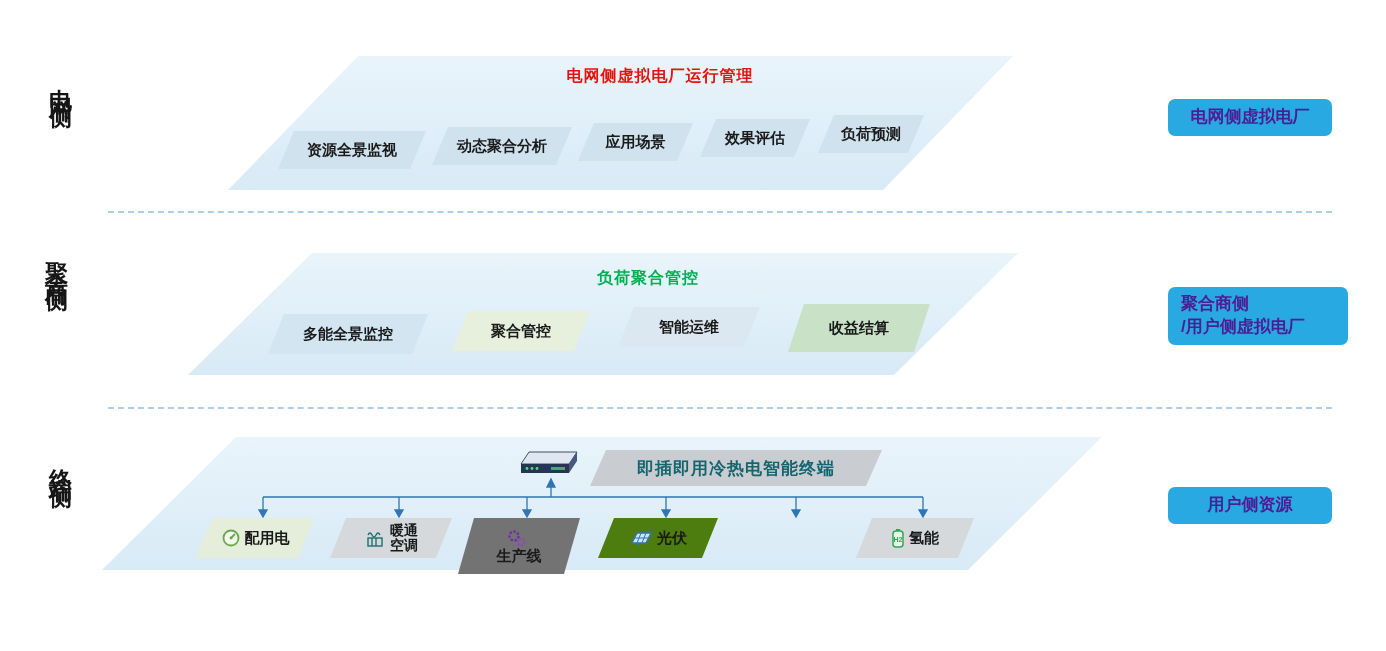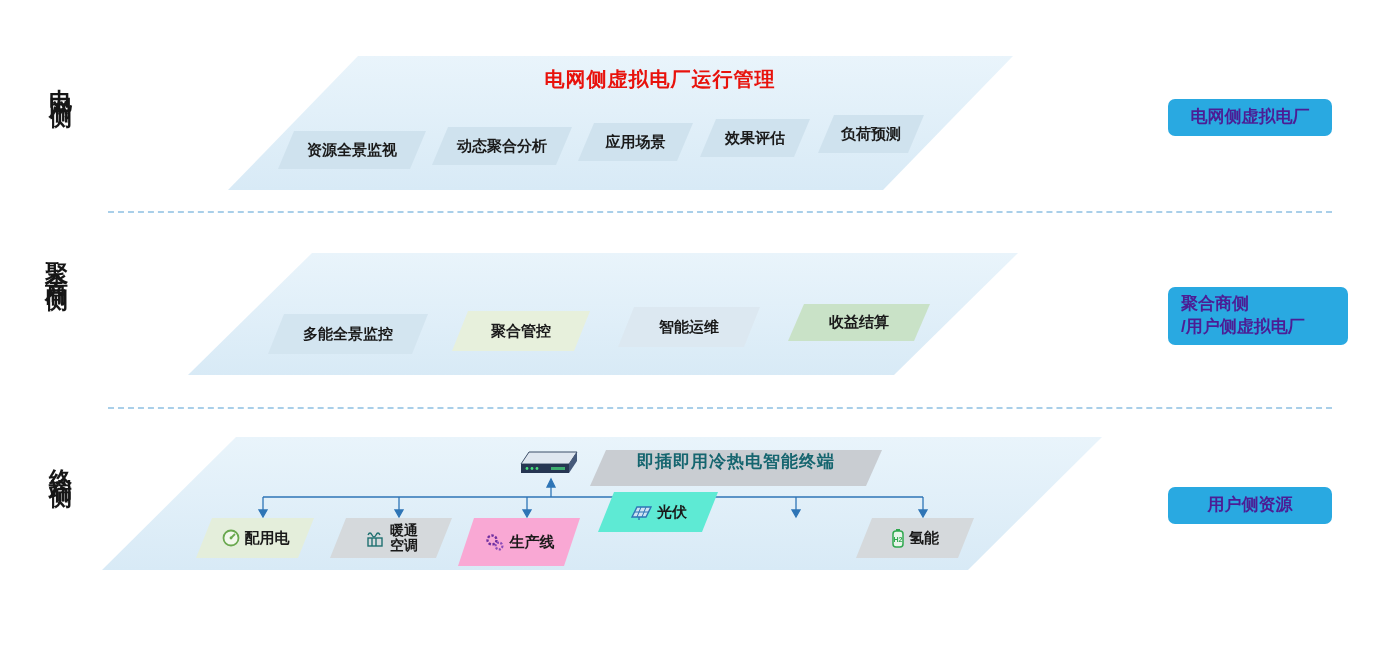--- a/index.html
+++ b/index.html
@@ -7,25 +7,25 @@
   .canvas { position:relative; width:1386px; height:651px; background:#ffffff; overflow:hidden; }
 
   .layer-panel { position:absolute; background:linear-gradient(180deg,#e9f4fb 0%, #d8eaf6 100%); }
 
   .pbox { position:absolute; display:flex; align-items:center; justify-content:center;
           font-weight:bold; font-size:15px; color:#1a1a1a;
           clip-path:polygon(16px 0, 100% 0, calc(100% - 16px) 100%, 0 100%); }
   .pbox .lbl { white-space:pre-line; text-align:center; line-height:1.08; }
   .pbox .icon { display:inline-flex; margin-right:4px; }
 
-  .layer-title { position:absolute; font-weight:bold; font-size:20px; text-align:center; letter-spacing:1px; }
+  .layer-title { position:absolute; font-weight:bold; font-size:16px; text-align:center; letter-spacing:1px; }
   .title-red   { color:#e8120c; }
   .title-green { color:#00b050; }
 
-  .terminal-title-bar { position:absolute; display:flex; justify-content:center;
+  .terminal-title-bar { position:absolute; display:flex; align-items:center; justify-content:center;
           background:#c9cdd2; color:#15656f; font-weight:bold; font-size:17px; letter-spacing:1px;
           clip-path:polygon(16px 0, 100% 0, calc(100% - 16px) 100%, 0 100%); }
 
   .side-label { position:absolute; writing-mode:vertical-rl; text-orientation:upright;
           font-size:23px; font-weight:600; color:#161616; letter-spacing:9px; }
 
   .tag { position:absolute; background:#29a9e1; color:#4c1d95; font-weight:bold; font-size:17px;
          border-radius:7px; display:flex; align-items:center; justify-content:center; line-height:1.35; }
   .tag-multiline { flex-direction:column; align-items:flex-start; padding-left:13px; }
 
@@ -85,31 +85,32 @@
     <span class="lbl">效果评估</span>
   </div>
   <div class="pbox" style="left:818px; top:115px; width:106px; height:38px; background:#cfe2ee;">
     <span class="lbl">负荷预测</span>
   </div>
 
   <div class="tag" style="left:1168px; top:99px; width:164px; height:37px;">
     <span>电网侧虚拟电厂</span>
   </div>
 
+  <div class="layer-title title-green" style="left:468px; top:268px; width:360px;">负荷聚合管控</div>
 
   <div class="pbox" style="left:268px; top:314px; width:160px; height:40px; background:#d3e5f0;">
     <span class="lbl">多能全景监控</span>
   </div>
   <div class="pbox" style="left:452px; top:311px; width:138px; height:40px; background:#e7f0dc;">
     <span class="lbl">聚合管控</span>
   </div>
   <div class="pbox" style="left:618px; top:307px; width:142px; height:40px; background:#dce8f1;">
     <span class="lbl">智能运维</span>
   </div>
-  <div class="pbox" style="left:788px; top:304px; width:142px; height:37px; background:#c9e2c7;">
+  <div class="pbox" style="left:788px; top:304px; width:142px; height:48px; background:#c9e2c7;">
     <span class="lbl">收益结算</span>
   </div>
 
   <div class="tag tag-multiline" style="left:1168px; top:287px; width:180px; height:58px;">
     <span>聚合商侧</span>
     <span>/用户侧虚拟电厂</span>
   </div>
 
   <div class="device" style="left:515px; top:446px;">
     <svg width="70" height="36" viewBox="0 0 70 36">
@@ -144,31 +145,31 @@
         <path d="M4 7 q2 -4 4 0 q2 4 4 0 q2 -4 4 0" fill="none" stroke="#1f7070" stroke-width="1.4"></path>
         <rect x="4" y="10" width="14" height="8" fill="none" stroke="#1f7070" stroke-width="1.4"></rect>
         <line x1="8" y1="10" x2="8" y2="18" stroke="#1f7070" stroke-width="1.4"></line>
         <line x1="12" y1="10" x2="12" y2="18" stroke="#1f7070" stroke-width="1.4"></line>
       </svg>
     </span>
     <span class="lbl">暖通
 空调</span>
   </div>
 
-  <div class="pbox" style="left:458px; top:518px; width:122px; height:48px; background:#f9a8d4;">
+  <div class="pbox" style="left:458px; top:518px; width:122px; height:56px; background:#737373;flex-direction:column;">
     <span class="icon">
       <svg width="22" height="20" viewBox="0 0 22 20">
         <circle cx="8" cy="8" r="4.5" fill="none" stroke="#7030a0" stroke-width="2.4" stroke-dasharray="2.4 1.6"></circle>
         <circle cx="15" cy="14" r="3.4" fill="none" stroke="#8a4bb8" stroke-width="2.2" stroke-dasharray="2 1.4"></circle>
       </svg>
     </span>
     <span class="lbl">生产线</span>
   </div>
 
-  <div class="pbox" style="left:598px; top:492px; width:120px; height:40px; background:#5eead4;">
+  <div class="pbox" style="left:598px; top:518px; width:120px; height:40px; background:#4d7c0f;">
     <span class="icon">
       <svg width="24" height="20" viewBox="0 0 24 20">
         <polygon points="3,15 8,5 22,5 17,15" fill="#cfe3f3" stroke="#2e75b6" stroke-width="1.4"></polygon>
         <line x1="6" y1="10" x2="20" y2="10" stroke="#2e75b6"></line>
         <line x1="12" y1="5" x2="8" y2="15" stroke="#2e75b6"></line>
         <line x1="17" y1="5" x2="13" y2="15" stroke="#2e75b6"></line>
         <line x1="10" y1="15" x2="10" y2="18" stroke="#2e75b6" stroke-width="1.4"></line>
       </svg>
     </span>
     <span class="lbl">光伏</span>

